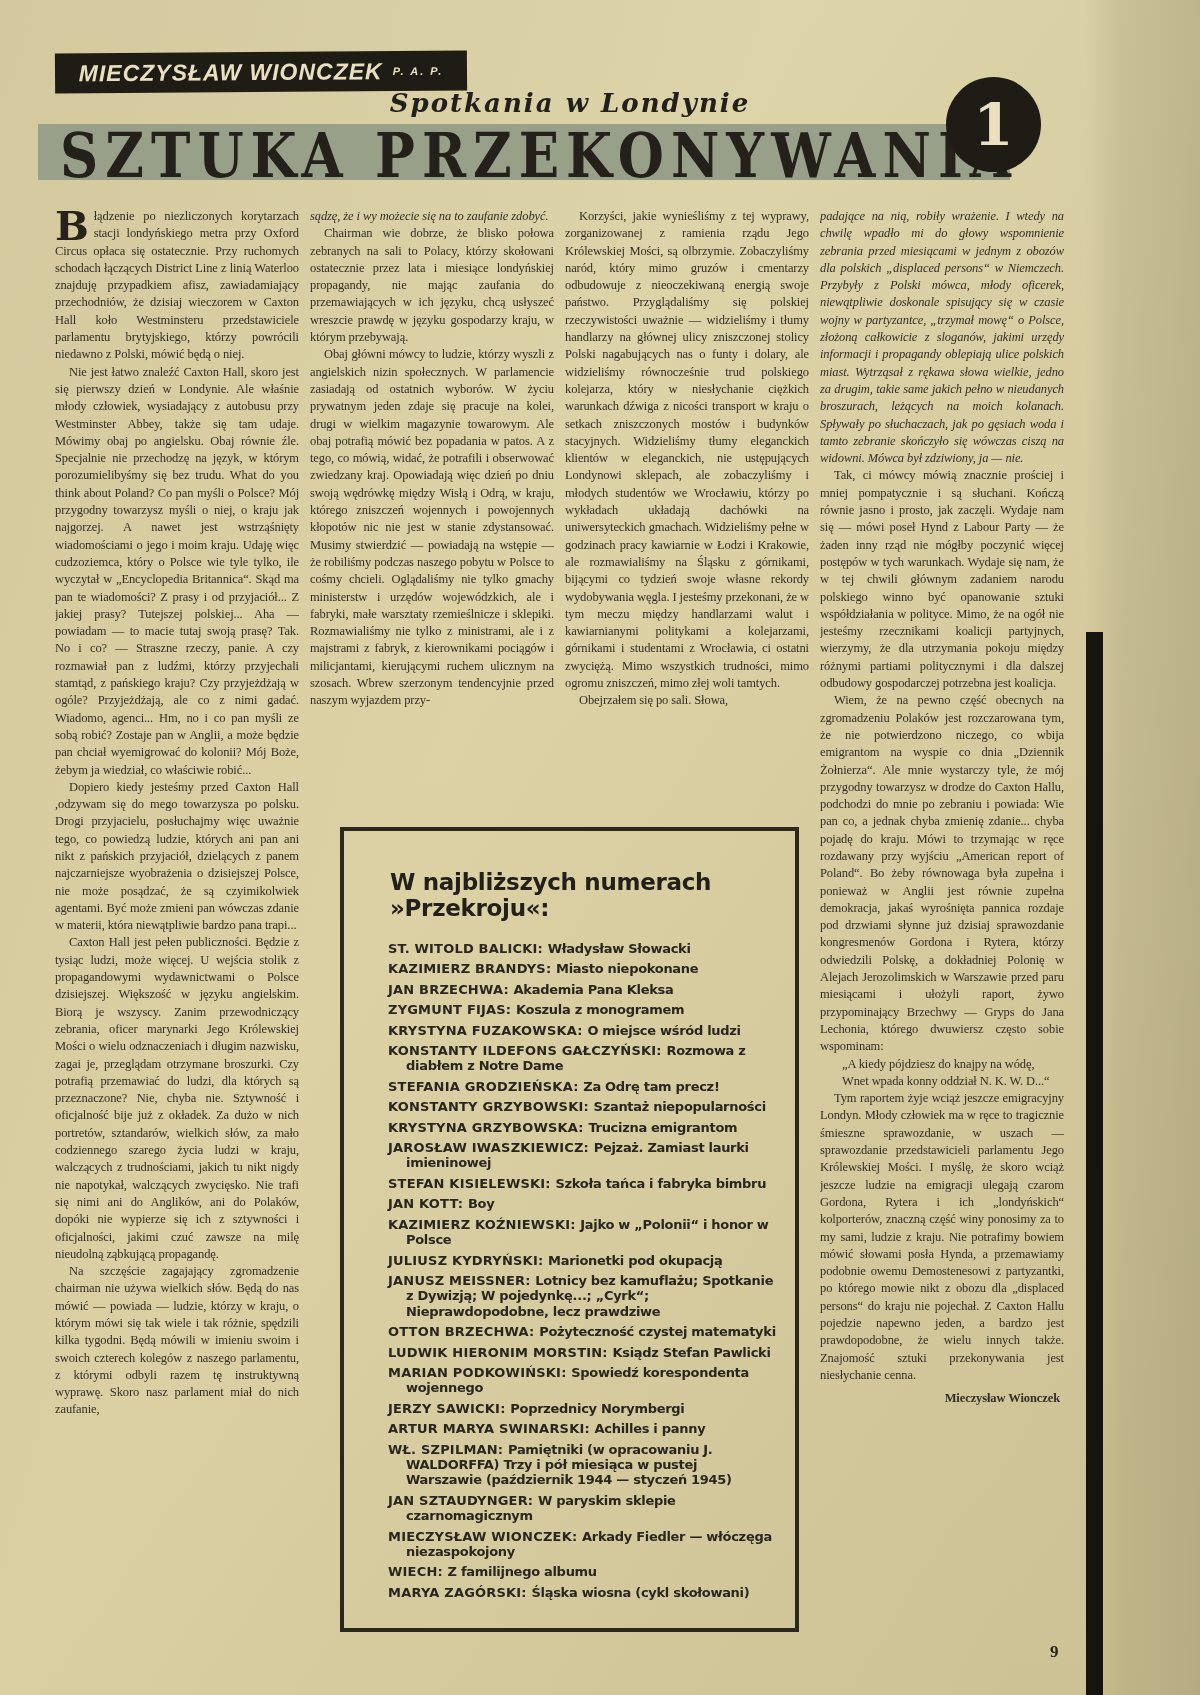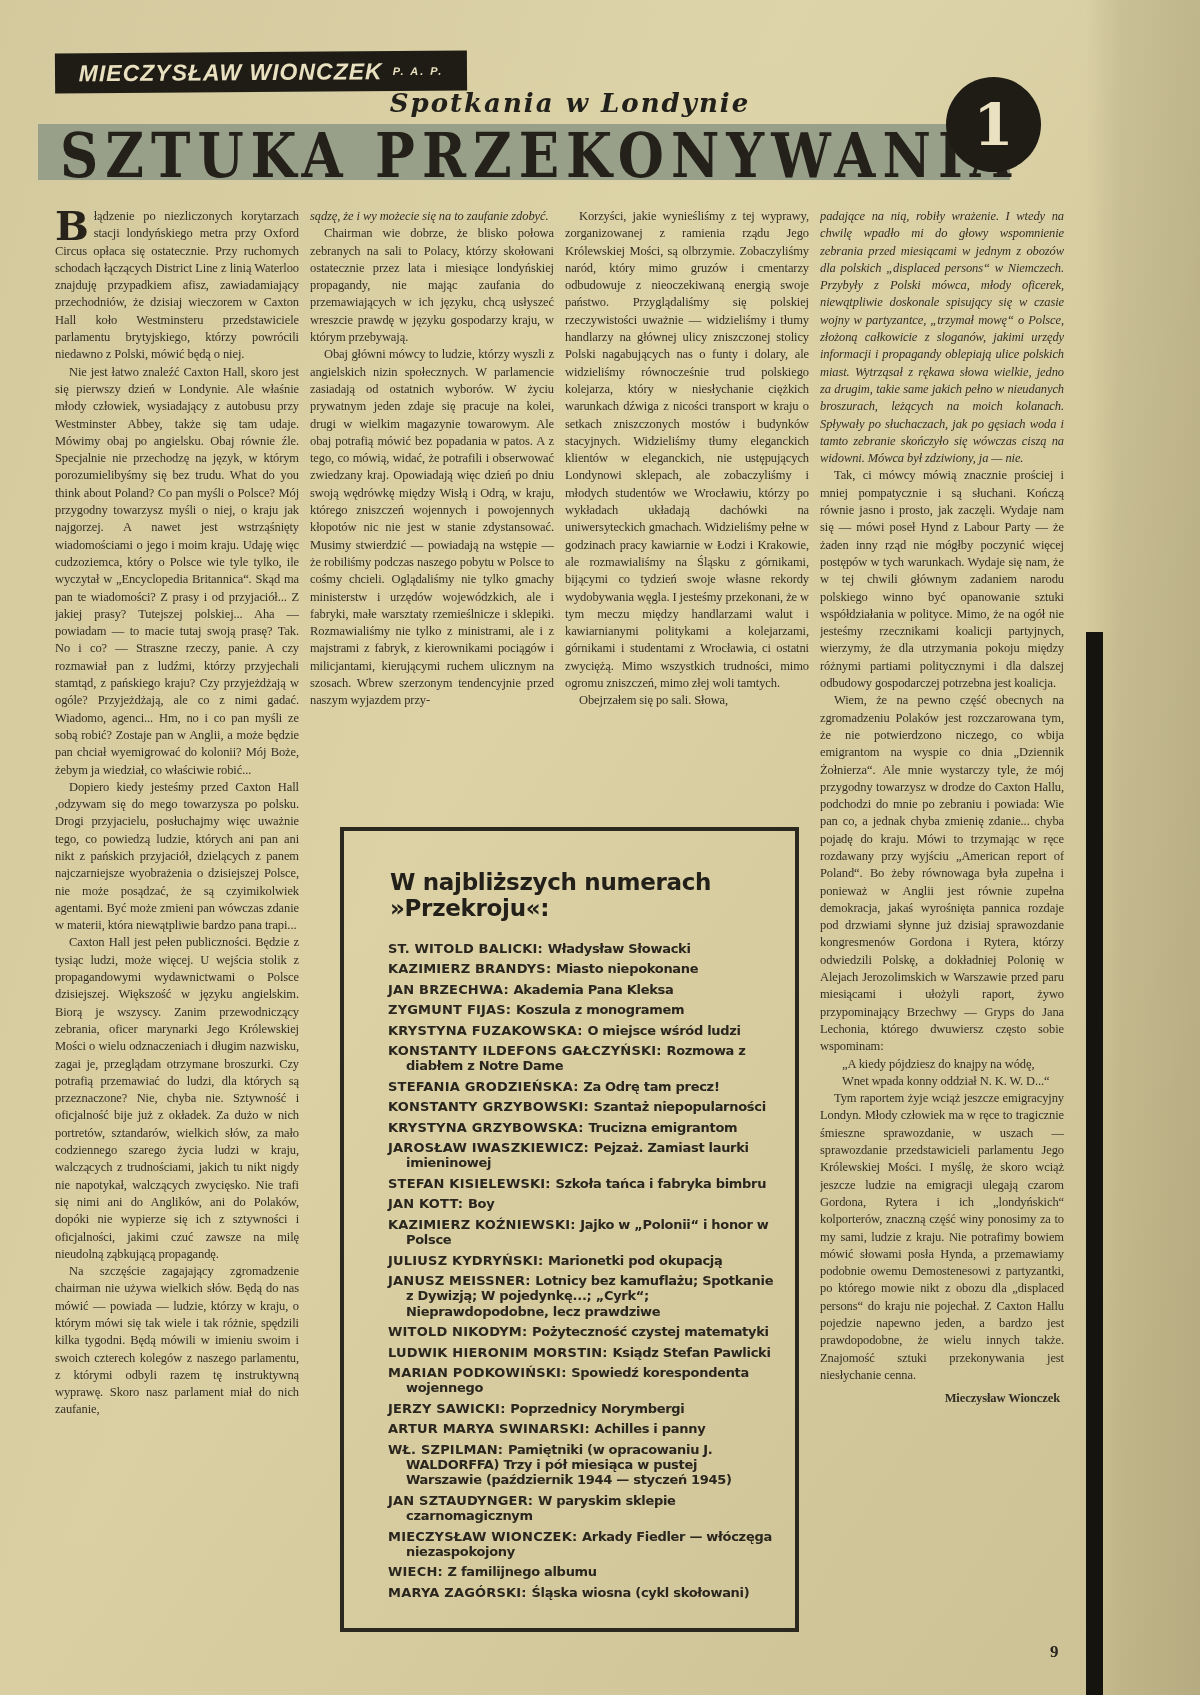--- a/index.html
+++ b/index.html
@@ -154,21 +154,21 @@
         <li class="box-item"><span class="author">KONSTANTY ILDEFONS GAŁCZYŃSKI: </span><span class="title">Rozmowa z diabłem z Notre Dame</span></li>
         <li class="box-item"><span class="author">STEFANIA GRODZIEŃSKA: </span><span class="title">Za Odrę tam precz!</span></li>
         <li class="box-item"><span class="author">KONSTANTY GRZYBOWSKI: </span><span class="title">Szantaż niepopularności</span></li>
         <li class="box-item"><span class="author">KRYSTYNA GRZYBOWSKA: </span><span class="title">Trucizna emigrantom</span></li>
         <li class="box-item"><span class="author">JAROSŁAW IWASZKIEWICZ: </span><span class="title">Pejzaż. Zamiast laurki imieninowej</span></li>
         <li class="box-item"><span class="author">STEFAN KISIELEWSKI: </span><span class="title">Szkoła tańca i fabryka bimbru</span></li>
         <li class="box-item"><span class="author">JAN KOTT: </span><span class="title">Boy</span></li>
         <li class="box-item"><span class="author">KAZIMIERZ KOŹNIEWSKI: </span><span class="title">Jajko w „Polonii“ i honor w Polsce</span></li>
         <li class="box-item"><span class="author">JULIUSZ KYDRYŃSKI: </span><span class="title">Marionetki pod okupacją</span></li>
         <li class="box-item"><span class="author">JANUSZ MEISSNER: </span><span class="title">Lotnicy bez kamuflażu; Spotkanie z Dywizją; W pojedynkę...; „Cyrk“; Nieprawdopodobne, lecz prawdziwe</span></li>
-        <li class="box-item"><span class="author">WITOLD NIKODYM: </span><span class="title">Pożyteczność czystej matematyki</span></li>
+        <li class="box-item"><span class="author">OTTON BRZECHWA: </span><span class="title">Pożyteczność czystej matematyki</span></li>
         <li class="box-item"><span class="author">LUDWIK HIERONIM MORSTIN: </span><span class="title">Ksiądz Stefan Pawlicki</span></li>
         <li class="box-item"><span class="author">MARIAN PODKOWIŃSKI: </span><span class="title">Spowiedź korespondenta wojennego</span></li>
         <li class="box-item"><span class="author">JERZY SAWICKI: </span><span class="title">Poprzednicy Norymbergi</span></li>
         <li class="box-item"><span class="author">ARTUR MARYA SWINARSKI: </span><span class="title">Achilles i panny</span></li>
         <li class="box-item"><span class="author">WŁ. SZPILMAN: </span><span class="title">Pamiętniki (w opracowaniu J. WALDORFFA) Trzy i pół miesiąca w pustej Warszawie (październik 1944 — styczeń 1945)</span></li>
         <li class="box-item"><span class="author">JAN SZTAUDYNGER: </span><span class="title">W paryskim sklepie czarnomagicznym</span></li>
         <li class="box-item"><span class="author">MIECZYSŁAW WIONCZEK: </span><span class="title">Arkady Fiedler — włóczęga niezaspokojony</span></li>
         <li class="box-item"><span class="author">WIECH: </span><span class="title">Z familijnego albumu</span></li>
         <li class="box-item"><span class="author">MARYA ZAGÓRSKI: </span><span class="title">Śląska wiosna (cykl skołowani)</span></li>
       </ul>

